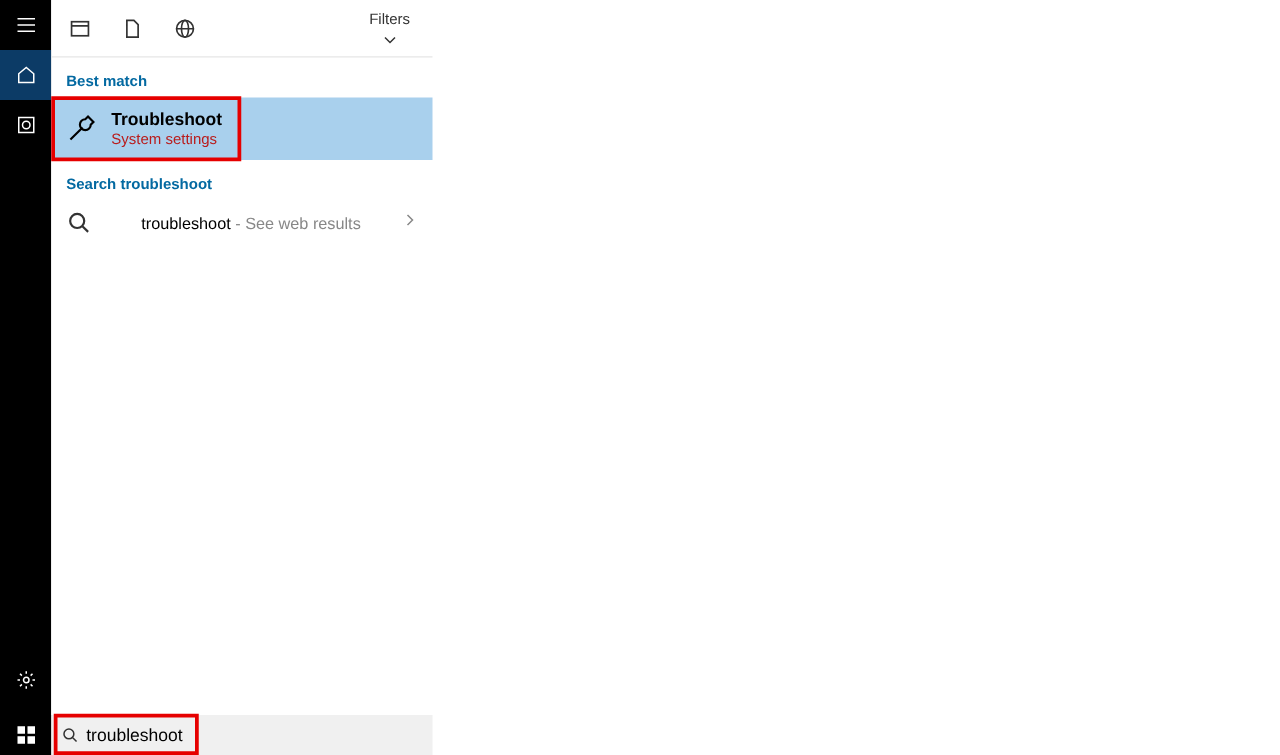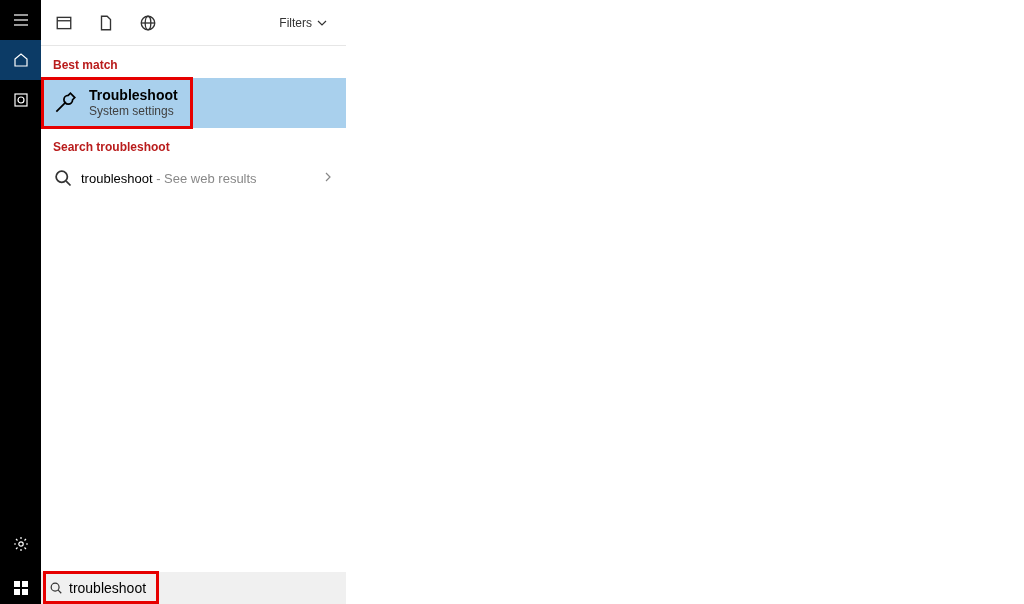--- a/index.html
+++ b/index.html
@@ -76,25 +76,26 @@
     }
     .filters {
       margin-left: auto;
       display: flex;
       align-items: center;
       gap: 4px;
       font-size: 12px;
       color: #333;
       cursor: pointer;
       padding-right: 4px;
+      flex-direction: column;
     }
     .section-label {
       font-size: 12px;
       font-weight: 600;
-      color: #b91c1c;
+      color: #0369a1;
       padding: 12px 12px 6px 12px;
     }
     .best-match-item {
       display: flex;
       align-items: center;
       background: #a9d0ed;
       height: 50px;
       cursor: pointer;
       position: relative;
     }
@@ -122,29 +123,30 @@
       flex-direction: column;
     }
     .best-match-title {
       font-size: 14px;
       font-weight: 600;
       color: #000;
       line-height: 1.2;
     }
     .best-match-sub {
       font-size: 12px;
-      color: #404040;
+      color: #b91c1c;
       line-height: 1.2;
     }
     .suggestion-item {
       display: flex;
       align-items: center;
       height: 36px;
       padding: 0 12px;
       cursor: pointer;
+      gap: 32px;
     }
     .suggestion-icon {
       width: 20px;
       height: 20px;
       margin-right: 8px;
       display: flex;
       align-items: center;
       justify-content: center;
     }
     .suggestion-text {

